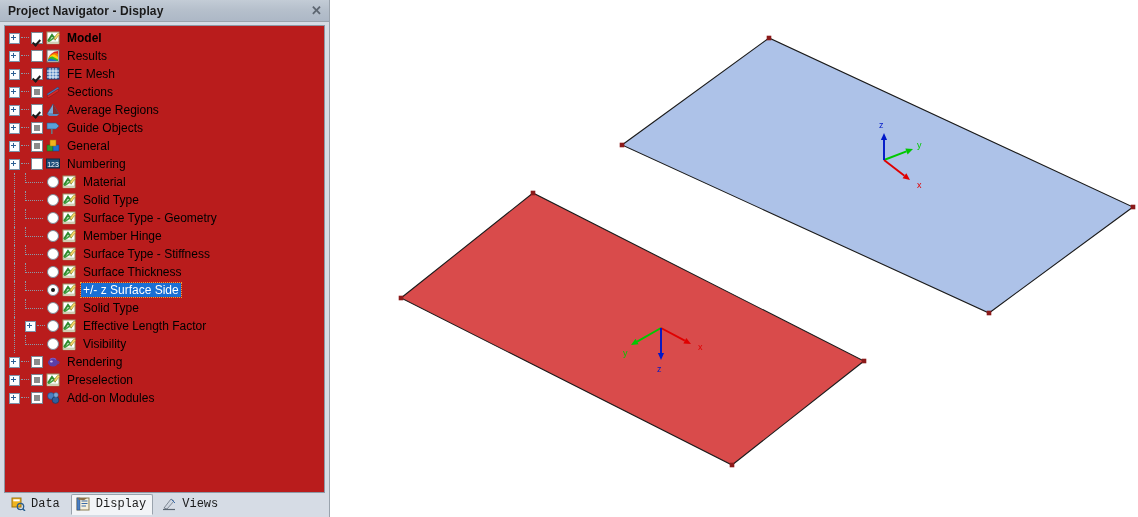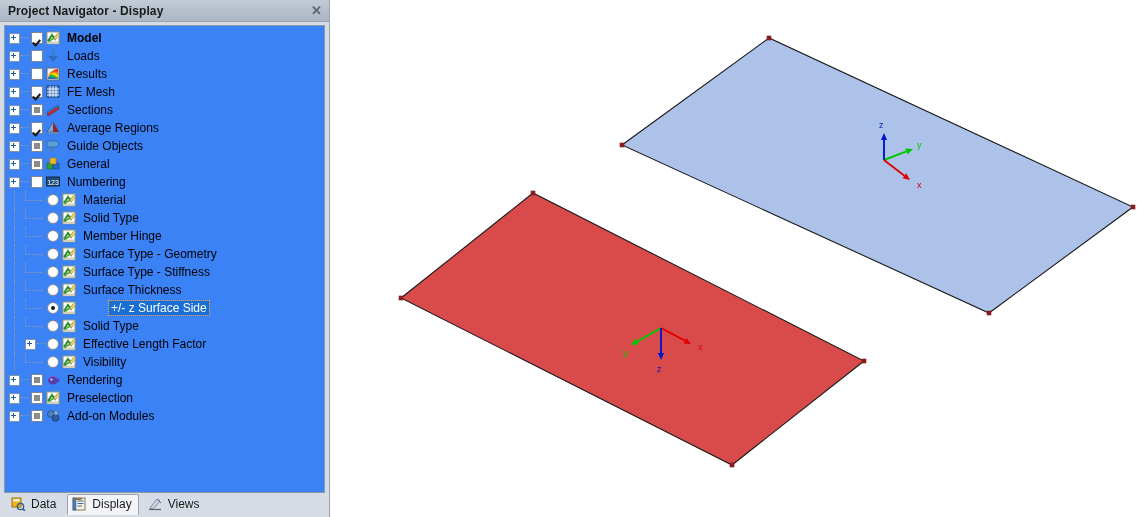--- a/index.html
+++ b/index.html
@@ -44,21 +44,21 @@
 
   
   #tree-outer{
     flex:1;margin:3px 4px 0 4px;
     border:1px solid #8d98a5;
     background:#fffff0;
     overflow:hidden;position:relative;
   }
   #tree{
     padding:3px 0 0 0;
-    background:#3b82f6;
+    background:#b91c1c;
     height:100%;
     box-sizing:border-box;
   }
 
   .trow{
     height:18px;
     display:flex;align-items:center;
     white-space:nowrap;
     position:relative;
     font-size:12px;
@@ -141,38 +141,38 @@
 
   .tlabel{
     font-size:12px;color:#000;
     padding:0 2px;line-height:14px;
   }
   .trow.bold .tlabel{font-weight:bold;}
   .trow.selected .tlabel{
     background:#1a6fd4;color:#ffffff;
     outline:1px dotted #f0a030;
     outline-offset:0px;
-    margin-left:28px;
   }
 
   
   #panel-tabs{
     height:24px;min-height:24px;
     display:flex;align-items:flex-end;
     padding:2px 0 2px 6px;
     background:#d6dce5;
     box-sizing:border-box;
   }
   .ptab{
     display:flex;align-items:center;gap:3px;
     padding:2px 6px 3px 4px;
     font-size:12px;color:#1b1b1b;
     cursor:pointer;border:1px solid transparent;
     border-radius:2px 2px 0 0;
     margin-right:4px;
+    font-family:Liberation Mono, monospace;
   }
   .ptab.active{
     background:#f2f4f7;
     border:1px solid #9aa3ad;
     border-bottom-color:#f2f4f7;
   }
 
   
   #viewport{
     position:absolute;left:330px;top:0;right:0;bottom:0;
@@ -206,33 +206,20 @@
             <svg width="15" height="14" viewBox="0 0 15 14">
               <rect x="1" y="1" width="12" height="11" fill="#ffffff" stroke="#9a9a6a"></rect>
               <path d="M2 10 L6 4 L9 8 L12 3" stroke="#2e8b2e" stroke-width="2" fill="none"></path>
               <path d="M2 10 L12 3 L12 5 L2 12 Z" fill="#3fa13f"></path>
               <path d="M8 7 L12 2 L13.5 3.5 L9.5 8.5 Z" fill="#f5d76e" stroke="#b8860b" stroke-width="0.4"></path>
               <path d="M8 7 L9.5 8.5 L7.4 9.2 Z" fill="#d2a36b"></path>
               <rect x="1" y="11" width="12" height="2" fill="#dcdcc8" stroke="#9a9a6a" stroke-width="0.4"></rect>
             </svg>
           </span>
           <span class="tlabel">Model</span>
-        </div>
-        <div class="trow">
-          <span class="indent" style="width:4px;flex:0 0 auto;"></span>
-          <span class="expander plus"></span>
-          <span class="dots"></span>
-          <span class="cbx "></span>
-          <span class="ico">
-            <svg width="15" height="14" viewBox="0 0 15 14">
-              <rect x="5" y="1" width="4" height="6" fill="#3b7fd4"></rect>
-              <path d="M2 7 L12 7 L7 13 Z" fill="#2f6cc0"></path>
-            </svg>
-          </span>
-          <span class="tlabel">Loads</span>
         </div>
         <div class="trow">
           <span class="indent" style="width:4px;flex:0 0 auto;"></span>
           <span class="expander plus"></span>
           <span class="dots"></span>
           <span class="cbx "></span>
           <span class="ico">
             <svg width="15" height="14" viewBox="0 0 15 14">
               <rect x="1" y="1" width="12" height="12" fill="#f3f3f3" stroke="#666"></rect>
               <path d="M2 12 A10 10 0 0 1 12 2 L12 12 Z" fill="#d62828"></path>
@@ -376,39 +363,39 @@
           <span class="ico">
             <svg width="15" height="14" viewBox="0 0 15 14">
               <rect x="1" y="1" width="12" height="11" fill="#ffffff" stroke="#9a9a6a"></rect>
               <path d="M2 10 L6 4 L9 8 L12 3" stroke="#2e8b2e" stroke-width="2" fill="none"></path>
               <path d="M2 10 L12 3 L12 5 L2 12 Z" fill="#3fa13f"></path>
               <path d="M8 7 L12 2 L13.5 3.5 L9.5 8.5 Z" fill="#f5d76e" stroke="#b8860b" stroke-width="0.4"></path>
               <path d="M8 7 L9.5 8.5 L7.4 9.2 Z" fill="#d2a36b"></path>
               <rect x="1" y="11" width="12" height="2" fill="#dcdcc8" stroke="#9a9a6a" stroke-width="0.4"></rect>
             </svg>
           </span>
+          <span class="tlabel">Surface Type - Geometry</span>
+        </div>
+        <div class="trow">
+          <span class="indent" style="width:9px;flex:0 0 auto;"></span>
+          <span class="vline"></span>
+          <span class="leafline"></span>
+          <span style="width:2px;flex:0 0 auto;"></span>
+          <span class="rad "></span>
+          <span class="ico">
+            <svg width="15" height="14" viewBox="0 0 15 14">
+              <rect x="1" y="1" width="12" height="11" fill="#ffffff" stroke="#9a9a6a"></rect>
+              <path d="M2 10 L6 4 L9 8 L12 3" stroke="#2e8b2e" stroke-width="2" fill="none"></path>
+              <path d="M2 10 L12 3 L12 5 L2 12 Z" fill="#3fa13f"></path>
+              <path d="M8 7 L12 2 L13.5 3.5 L9.5 8.5 Z" fill="#f5d76e" stroke="#b8860b" stroke-width="0.4"></path>
+              <path d="M8 7 L9.5 8.5 L7.4 9.2 Z" fill="#d2a36b"></path>
+              <rect x="1" y="11" width="12" height="2" fill="#dcdcc8" stroke="#9a9a6a" stroke-width="0.4"></rect>
+            </svg>
+          </span>
           <span class="tlabel">Member Hinge</span>
-        </div>
-        <div class="trow">
-          <span class="indent" style="width:9px;flex:0 0 auto;"></span>
-          <span class="vline"></span>
-          <span class="leafline"></span>
-          <span style="width:2px;flex:0 0 auto;"></span>
-          <span class="rad "></span>
-          <span class="ico">
-            <svg width="15" height="14" viewBox="0 0 15 14">
-              <rect x="1" y="1" width="12" height="11" fill="#ffffff" stroke="#9a9a6a"></rect>
-              <path d="M2 10 L6 4 L9 8 L12 3" stroke="#2e8b2e" stroke-width="2" fill="none"></path>
-              <path d="M2 10 L12 3 L12 5 L2 12 Z" fill="#3fa13f"></path>
-              <path d="M8 7 L12 2 L13.5 3.5 L9.5 8.5 Z" fill="#f5d76e" stroke="#b8860b" stroke-width="0.4"></path>
-              <path d="M8 7 L9.5 8.5 L7.4 9.2 Z" fill="#d2a36b"></path>
-              <rect x="1" y="11" width="12" height="2" fill="#dcdcc8" stroke="#9a9a6a" stroke-width="0.4"></rect>
-            </svg>
-          </span>
-          <span class="tlabel">Surface Type - Geometry</span>
         </div>
         <div class="trow">
           <span class="indent" style="width:9px;flex:0 0 auto;"></span>
           <span class="vline"></span>
           <span class="leafline"></span>
           <span style="width:2px;flex:0 0 auto;"></span>
           <span class="rad "></span>
           <span class="ico">
             <svg width="15" height="14" viewBox="0 0 15 14">
               <rect x="1" y="1" width="12" height="11" fill="#ffffff" stroke="#9a9a6a"></rect>

